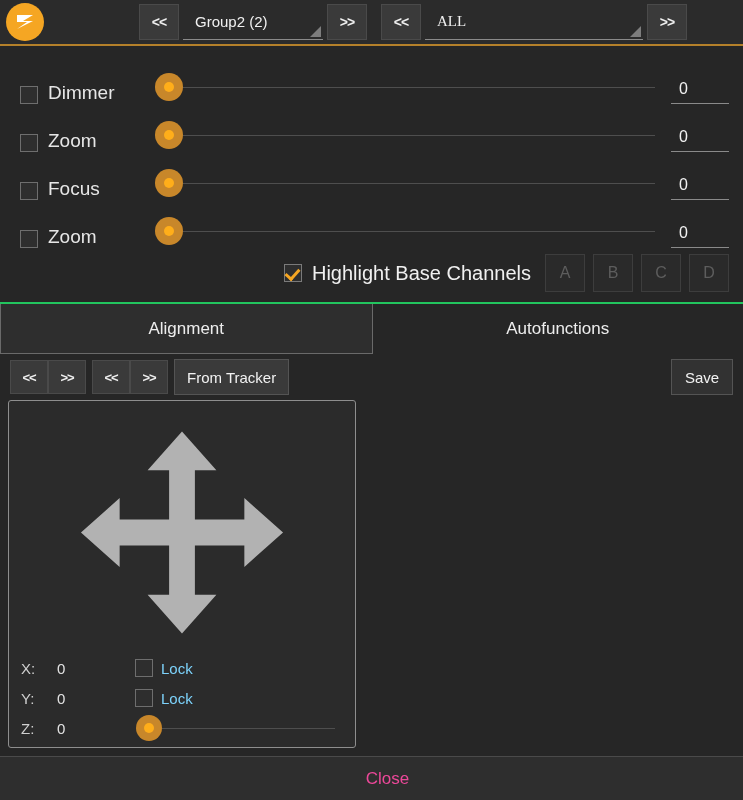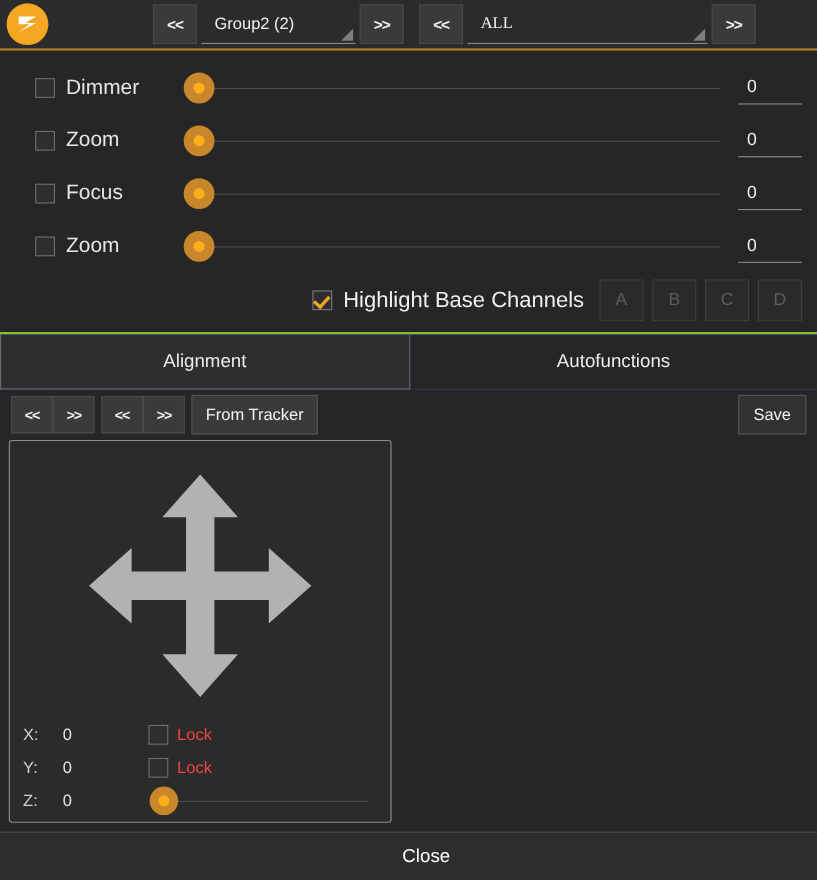--- a/index.html
+++ b/index.html
@@ -88,22 +88,21 @@
 
   
   .channels {
     padding-top: 10px;
     background: #262626;
   }
 
   .chan-row {
     height: 48px;
     display: flex;
-    align-items: center;
-    margin-left: 12px;
+    align-items: flex-end;
   }
 
   .cbox {
     width: 18px;
     height: 18px;
     border: 1px solid #6e6e6e;
     background: #2e2e2e;
     margin-left: 20px;
     margin-right: 10px;
     flex: 0 0 auto;
@@ -205,22 +204,22 @@
     display: flex;
     align-items: center;
     justify-content: center;
   }
 
   
   .tabstrip {
     height: 52px;
     min-height: 52px;
     display: flex;
-    border-top: 2px solid #84cc16;
-    background: #8b5cf6;
+    border-top: 2px solid #22c55e;
+    background: #0c4a6e;
     text-align: center;
   }
   .tab {
     flex: 1 1 0;
     display: flex;
     align-items: center;
     justify-content: center;
     font-size: 17px;
     color: #ededed;
     background: #262626;
@@ -359,21 +358,21 @@
     color: #e2e2e2;
     flex: 0 0 auto;
   }
   .lock-wrap {
     display: flex;
     align-items: center;
   }
   .lock-wrap .cbox { margin-left: 0; margin-right: 8px; }
   .lock-label {
     font-size: 15px;
-    color: #ef4444;
+    color: #7dd3fc;
   }
   .zslider {
     position: relative;
     height: 30px;
     flex: 1 1 auto;
     margin-right: 20px;
   }
   .zslider .track {
     position: absolute;
     left: 14px;
@@ -405,21 +404,21 @@
   
   .closebar {
     height: 44px;
     min-height: 44px;
     background: #2e2e2e;
     border-top: 1px solid #4a4a4a;
     display: flex;
     align-items: center;
     justify-content: center;
     font-size: 17px;
-    color: #ffffff;
+    color: #ec4899;
     padding-left: 32px;
   }
 </style>
 </head>
 <body>
 
 <div id="app">
 
   <div class="topbar">
     <div class="logo">

